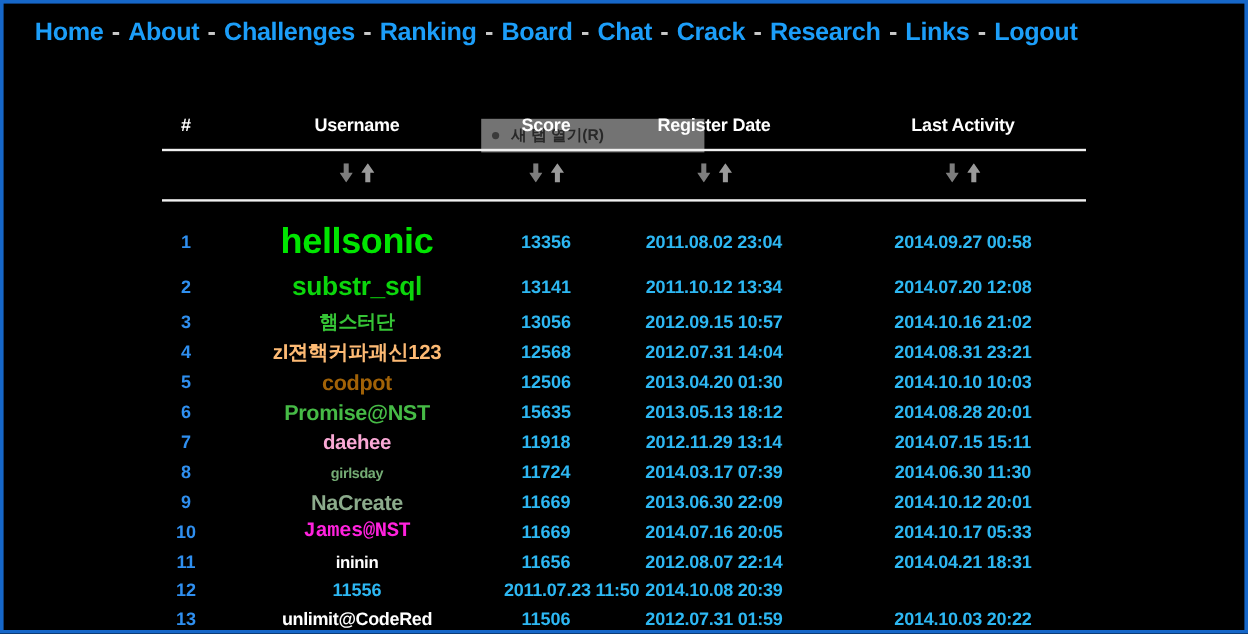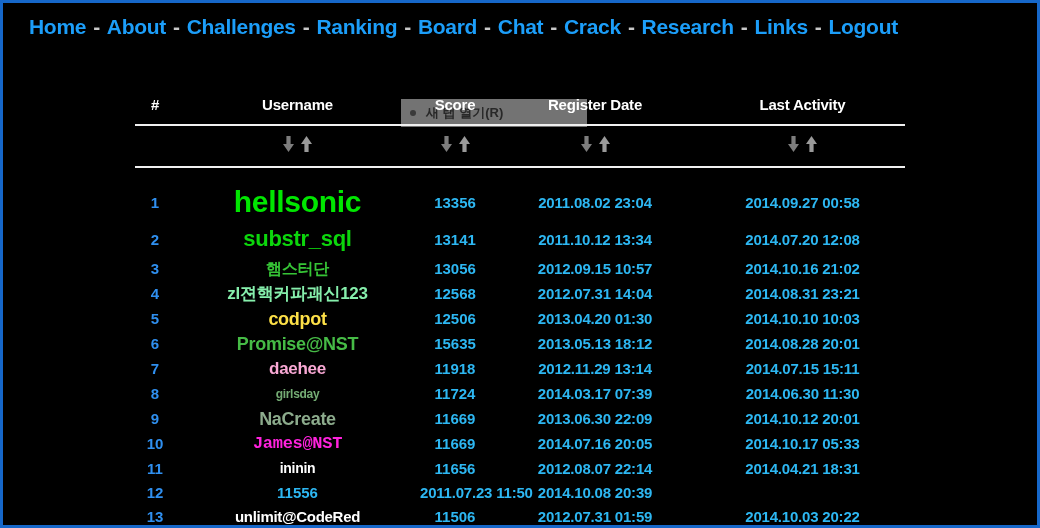--- a/index.html
+++ b/index.html
@@ -150,28 +150,28 @@
       </div>
       <div class="grid-row" style="height: 25px;">
         <div class="cell rank">3</div>
         <div class="cell uname" style="color: rgb(54, 196, 54); font-size: 16px;">햄스터단</div>
         <div class="cell score">13056</div>
         <div class="cell dt">2012.09.15 10:57</div>
         <div class="cell dt">2014.10.16 21:02</div>
       </div>
       <div class="grid-row" style="height: 25px;">
         <div class="cell rank">4</div>
-        <div class="cell uname" style="color: #86efac; font-size: 17px;">zl젼핵커파괘신123</div>
+        <div class="cell uname" style="color: #fdba74; font-size: 17px;">zl젼핵커파괘신123</div>
         <div class="cell score">12568</div>
         <div class="cell dt">2012.07.31 14:04</div>
         <div class="cell dt">2014.08.31 23:21</div>
       </div>
       <div class="grid-row" style="height: 25px;">
         <div class="cell rank">5</div>
-        <div class="cell uname" style="color: #fde047; font-size: 18px;">codpot</div>
+        <div class="cell uname" style="color: #a16207; font-size: 18px;">codpot</div>
         <div class="cell score">12506</div>
         <div class="cell dt">2013.04.20 01:30</div>
         <div class="cell dt">2014.10.10 10:03</div>
       </div>
       <div class="grid-row" style="height: 25px;">
         <div class="cell rank">6</div>
         <div class="cell uname" style="color: rgb(70, 187, 70); font-size: 18px;">Promise@NST</div>
         <div class="cell score">15635</div>
         <div class="cell dt">2013.05.13 18:12</div>
         <div class="cell dt">2014.08.28 20:01</div>

